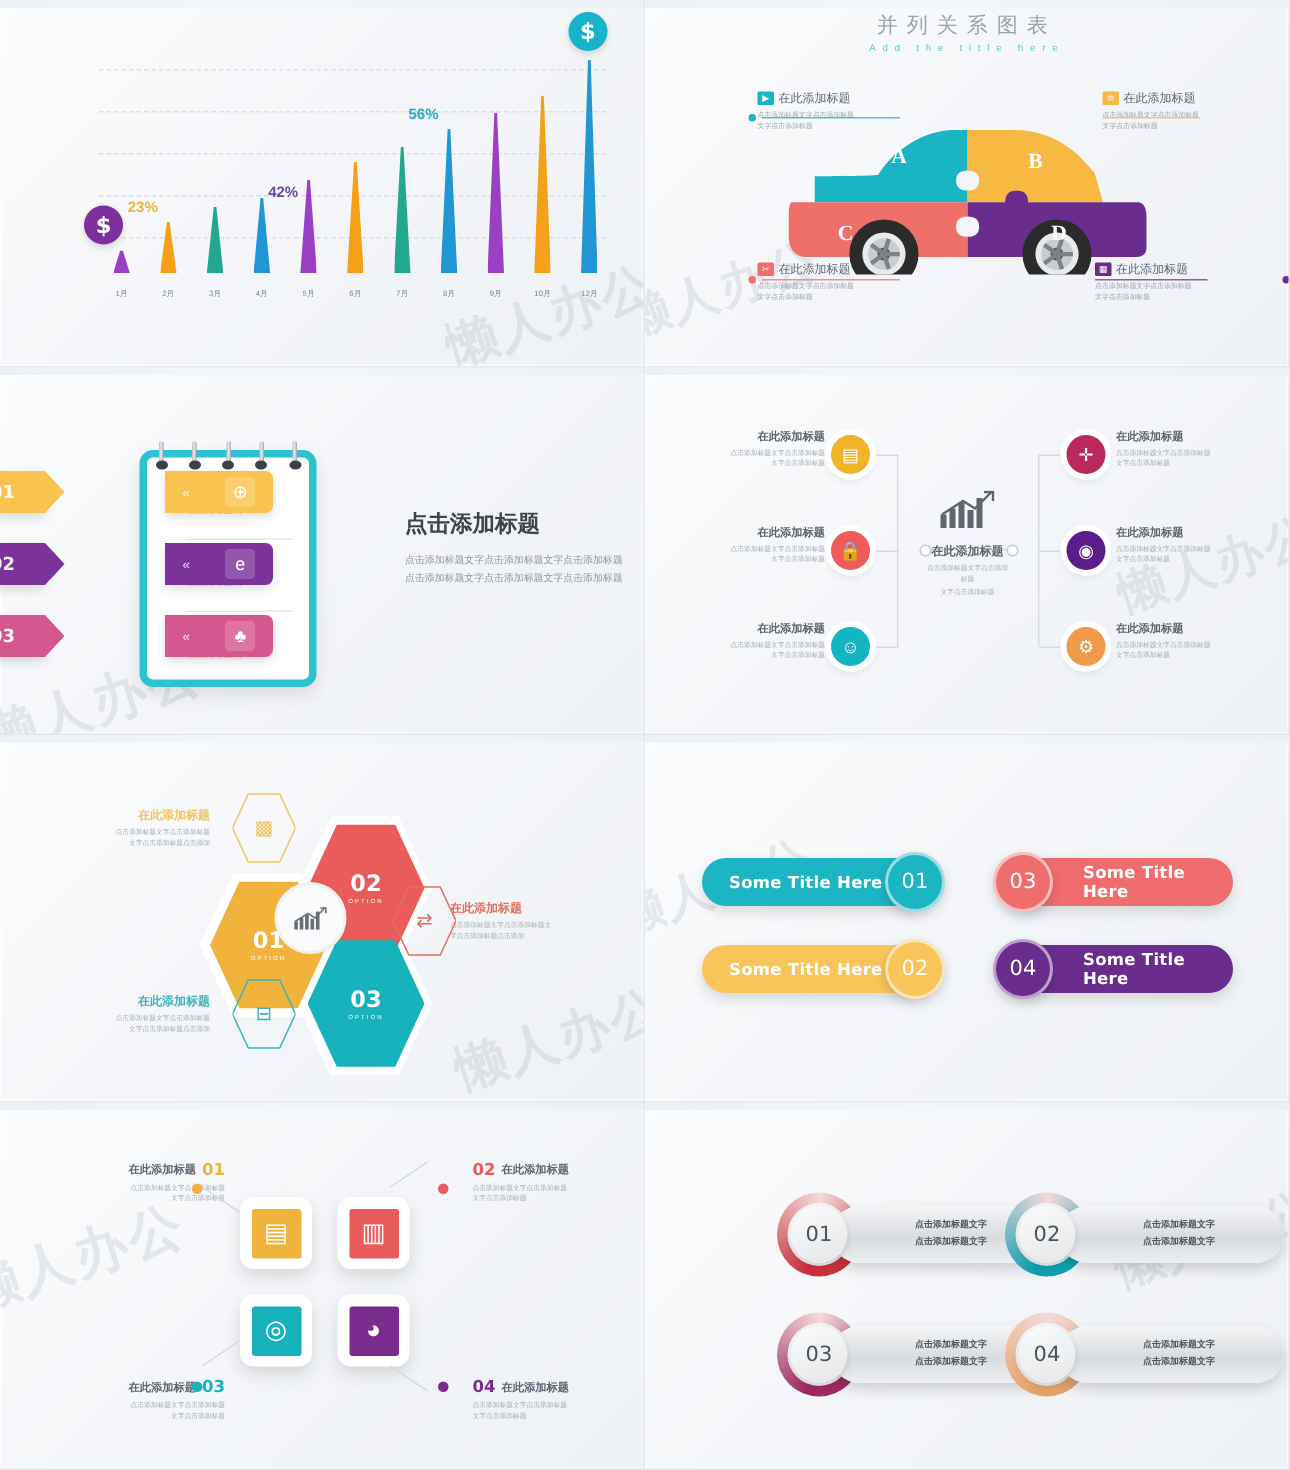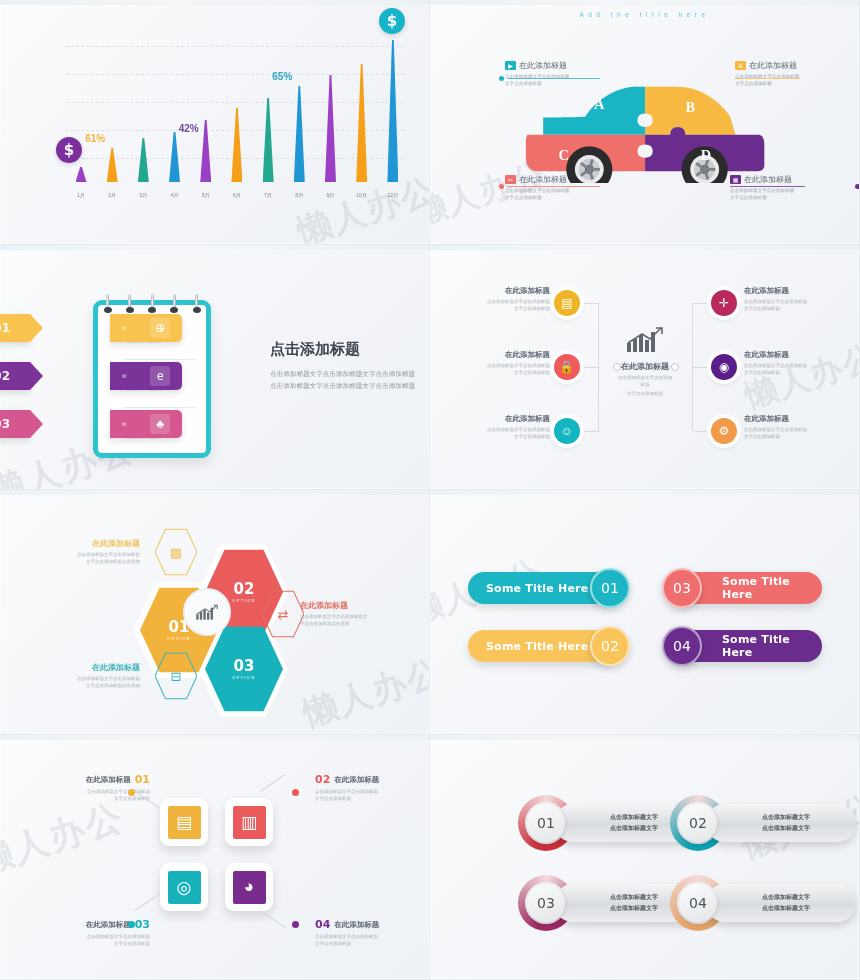--- a/index.html
+++ b/index.html
@@ -200,21 +200,21 @@
               <i style="background:#9b3fc4"></i>
             </div>
             <div class="bcap">1月</div>
             <div class="coin" style="background:#7d2f9e;bottom:19px;left:-14px">$</div>
           </div>
           <div class="bcol">
             <div class="spike" style="height:34px">
               <i style="background:#f6a01a"></i>
             </div>
             <div class="bcap">2月</div>
-            <div class="bval" style="color:#f4b43c;bottom:38px;left:-16px">61%</div>
+            <div class="bval" style="color:#f4b43c;bottom:38px;left:-16px">23%</div>
           </div>
           <div class="bcol">
             <div class="spike" style="height:44px">
               <i style="background:#23a88f"></i>
             </div>
             <div class="bcap">3月</div>
           </div>
           <div class="bcol">
             <div class="spike" style="height:50px">
               <i style="background:#2196d4"></i>
@@ -238,21 +238,21 @@
             <div class="spike" style="height:84px">
               <i style="background:#23a88f"></i>
             </div>
             <div class="bcap">7月</div>
           </div>
           <div class="bcol">
             <div class="spike" style="height:96px">
               <i style="background:#2196d4"></i>
             </div>
             <div class="bcap">8月</div>
-            <div class="bval" style="color:#2aa8c4;bottom:100px;left:-16px">65%</div>
+            <div class="bval" style="color:#2aa8c4;bottom:100px;left:-16px">56%</div>
           </div>
           <div class="bcol">
             <div class="spike" style="height:107px">
               <i style="background:#9b3fc4"></i>
             </div>
             <div class="bcap">9月</div>
           </div>
           <div class="bcol">
             <div class="spike" style="height:118px">
               <i style="background:#f6a01a"></i>
@@ -267,20 +267,21 @@
             <div class="coin" style="background:#17b3c9;bottom:148px;left:-3px">$</div>
           </div>
         </div>
       </div>
   </div>
 
   <div class="slide">
     <div class="topband"></div>
     <div class="wm" style="left:-18px;bottom:28px;font-size:32px;">懒人办公</div>
     <div class="s2title">
+      <div class="t1">并列关系图表</div>
       <div class="t2">Add the title here</div>
     </div>
     <div id="car-layer">
         <svg viewBox="0 0 260 112" width="250" height="108" style="position:absolute;left:92px;top:75px;">
           <path d="M22 62 L22 44 C22 44 64 44 66 43 C74 30 92 14 116 12 L128 12 L128 40 Q120 40 120 47 Q120 54 128 54 L128 62 Z" fill="#19b5c4"></path>
           <path d="M128 12 L160 12 C186 12 204 26 216 42 L222 62 L170 62 Q170 54 162 54 Q154 54 154 62 L128 62 L128 54 Q136 54 136 47 Q136 40 128 40 Z" fill="#f7b942"></path>
           <path d="M6 62 L128 62 L128 72 Q120 72 120 79 Q120 86 128 86 L128 100 L16 100 C8 100 4 94 4 86 L4 70 C4 65 5 62 6 62 Z" fill="#ef6f6b"></path>
           <path d="M128 62 L154 62 Q154 54 162 54 Q170 54 170 62 L246 62 C250 62 252 66 252 72 L252 94 C252 98 249 100 245 100 L128 100 L128 86 Q136 86 136 79 Q136 72 128 72 Z" fill="#6a2d8e"></path>
           <circle cx="70" cy="98" r="24" fill="#2b2b2b"></circle>
           <circle cx="70" cy="98" r="15" fill="#e9eaec"></circle>

